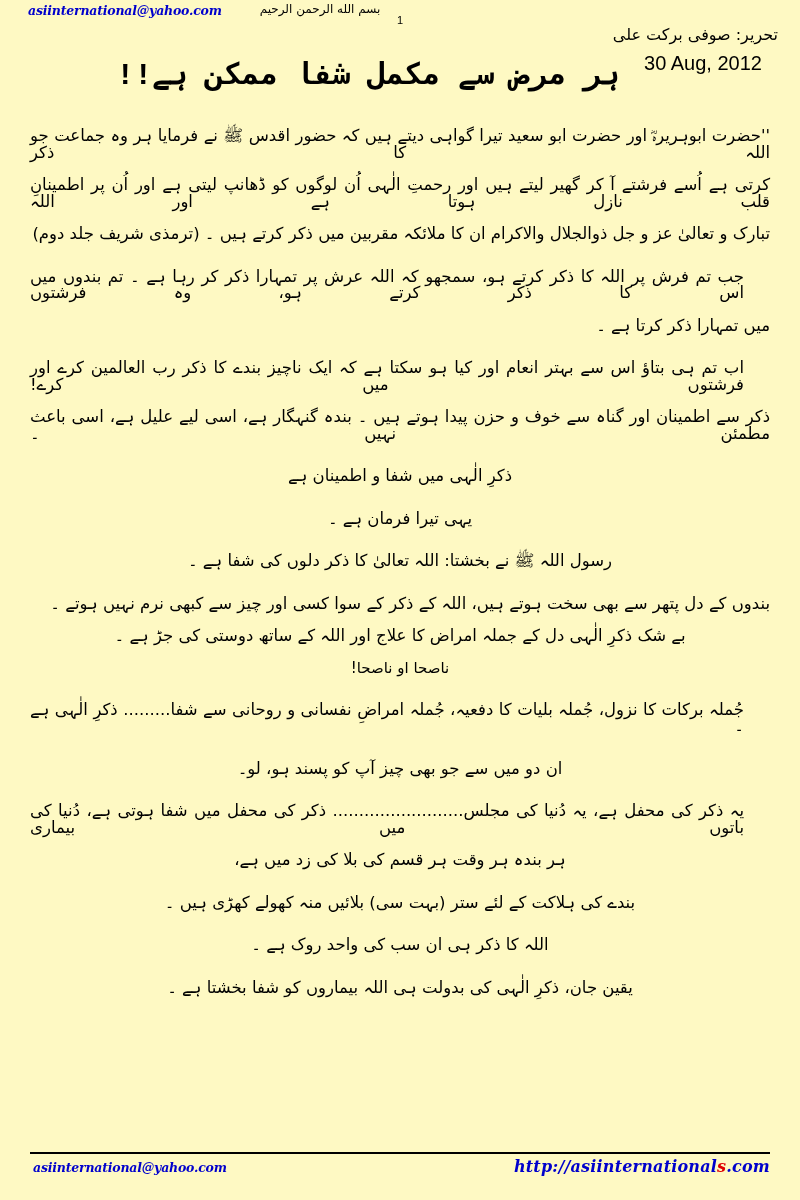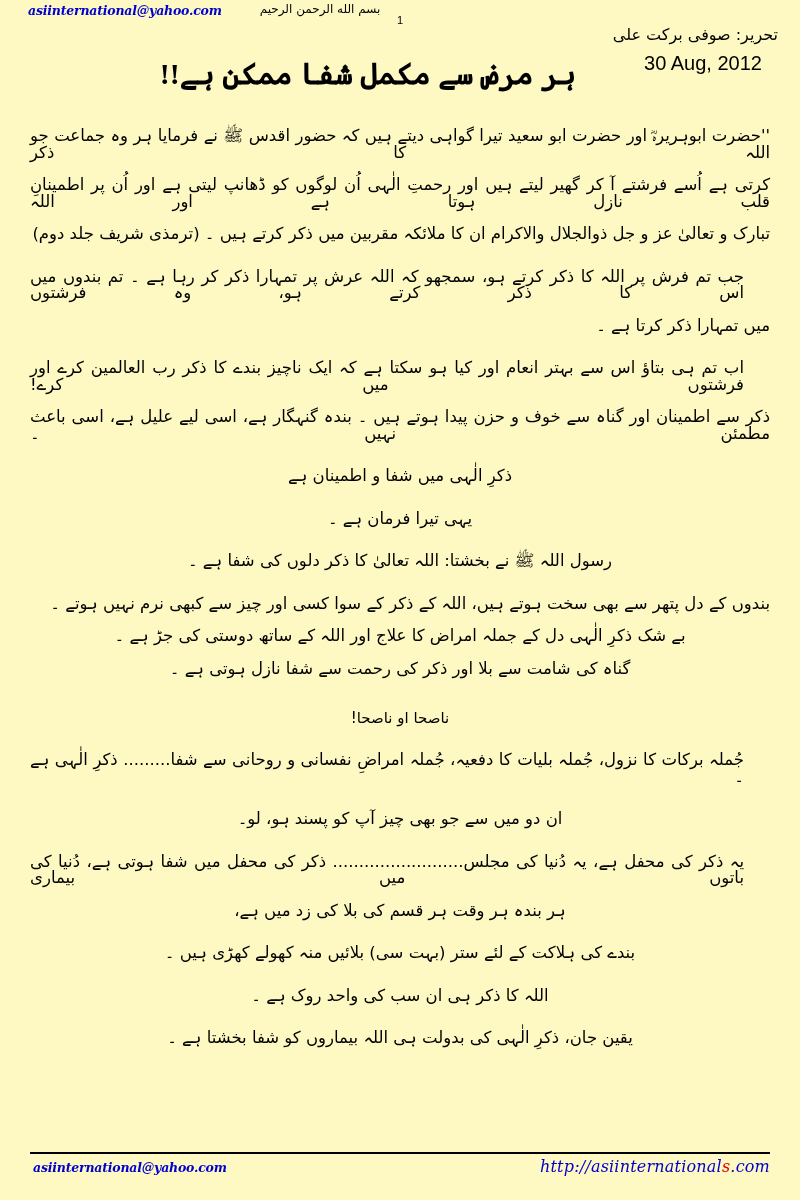--- a/index.html
+++ b/index.html
@@ -90,21 +90,21 @@
     color: #000;
     white-space: nowrap;
   }
   .hdr-title {
     position: absolute;
     left: 0;
     top: 36px;
     width: 736px;
     text-align: center;
     direction: rtl;
-    font-family: Liberation Serif, serif;
+    font-family: Liberation Mono, monospace;
     font-size: 30px;
     font-weight: bold;
     color: #000;
     white-space: nowrap;
   }
 
   
   .body-text {
     position: absolute;
     top: 128px;
@@ -165,21 +165,21 @@
     letter-spacing: -0.2px;
     white-space: nowrap;
   }
   .footer-url {
     position: absolute;
     right: 30px;
     top: 13px;
     direction: ltr;
     font-family: "DejaVu Serif", serif;
     font-style: italic;
-    font-weight: normal;
+    font-weight: bold;
     font-size: 16px;
     color: #0000cc;
     letter-spacing: 0.2px;
     white-space: nowrap;
   }
   .url-red { color: #e00000; }
 </style>
 </head>
 <body>
 
@@ -222,21 +222,20 @@
       <span class="ln center gap-lg">یہی تیرا فرمان ہے ۔</span>
     </div>
 
     <div class="para">
       <span class="ln center gap-lg">رسول اللہ ﷺ نے بخشتا:      اللہ  تعالیٰ کا ذکر دلوں کی شفا ہے ۔</span>
     </div>
 
     <div class="para">
       <span class="ln right">بندوں کے دل پتھر سے بھی سخت ہوتے ہیں،  اللہ کے ذکر کے سوا کسی اور چیز سے کبھی نرم نہیں ہوتے ۔</span>
       <span class="ln center">بے شک ذکرِ الٰہی دل کے جملہ امراض کا علاج اور اللہ کے ساتھ دوستی کی جڑ ہے ۔</span>
-      <span class="ln center gap-xl">گناہ کی شامت سے بلا اور ذکر کی رحمت سے شفا نازل ہوتی ہے ۔</span>
     </div>
 
     <div class="para">
       <span class="ln center small gap-lg">ناصحا او ناصحا!</span>
     </div>
 
     <div class="para">
       <span class="ln just indent gap-lg">جُملہ برکات کا نزول، جُملہ بلیات کا دفعیہ، جُملہ امراضِ نفسانی و روحانی سے شفا......... ذکرِ الٰہی ہے ۔</span>
     </div>
 

